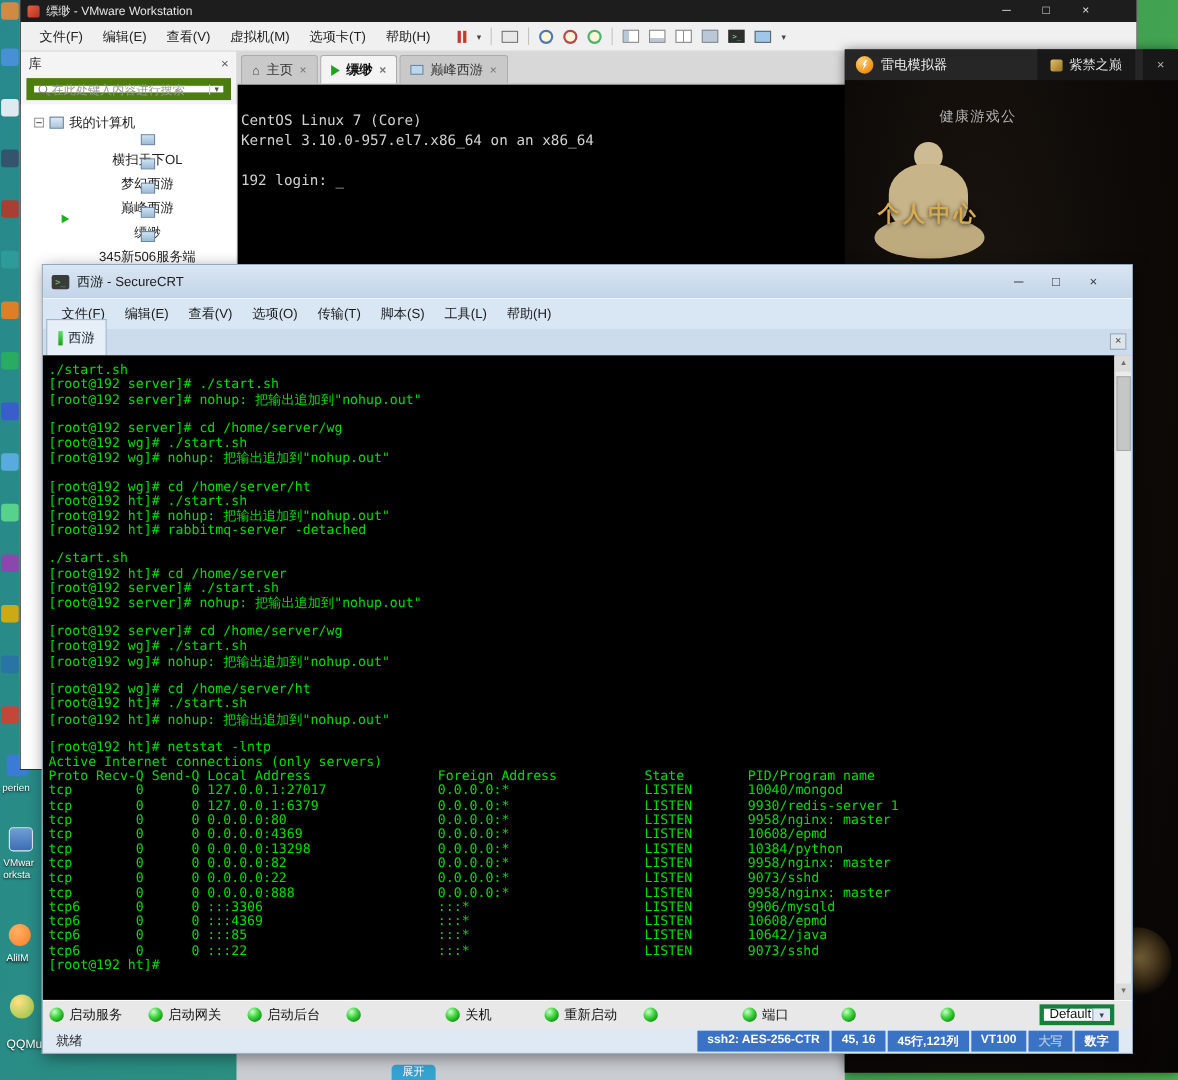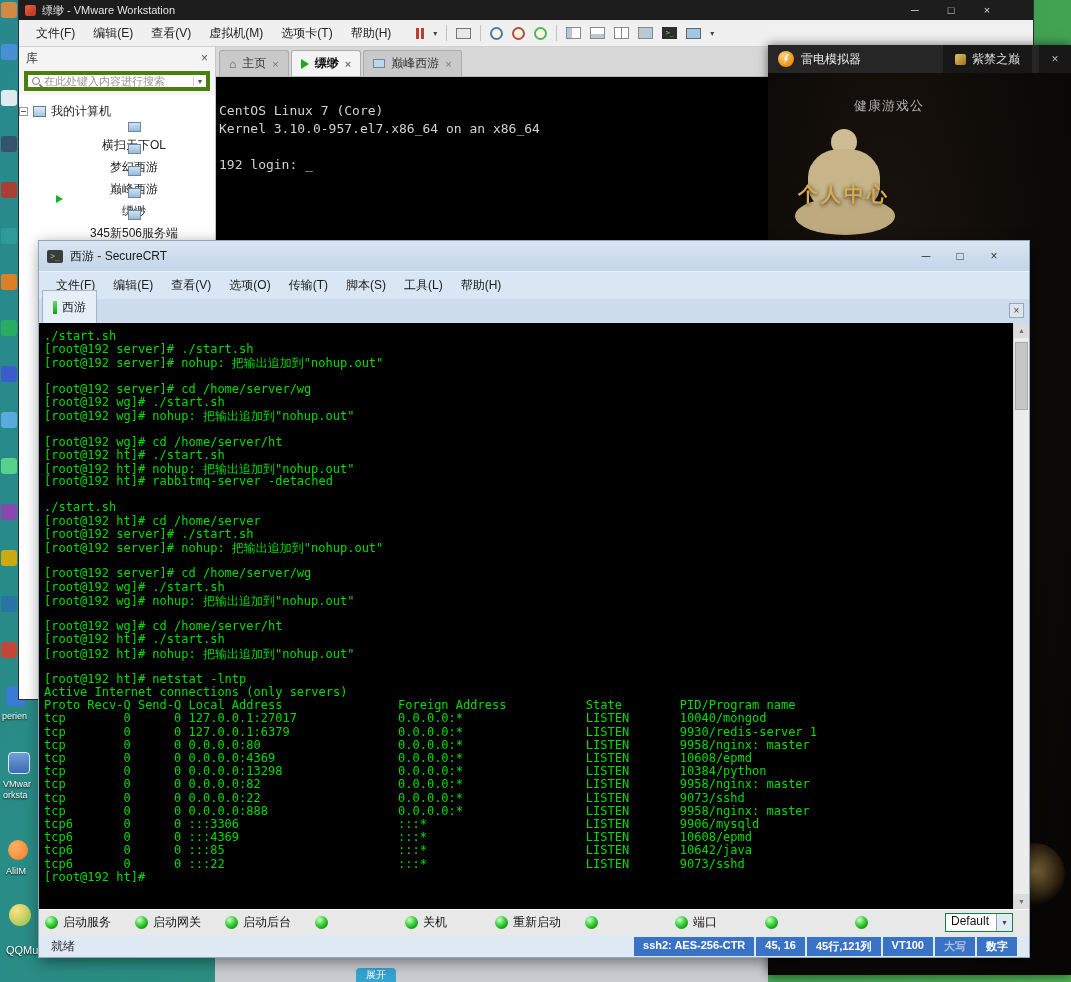--- a/index.html
+++ b/index.html
@@ -44,27 +44,27 @@
   .tb-box.bottom { background:linear-gradient(0deg,#b9c7d6 35%,#fff 35%); }
   .tb-box.full { background:#b9c7d6; }
   .tb-box.grid { background:linear-gradient(90deg,#fff 46%,#8a8a8a 46%,#8a8a8a 54%,#fff 54%); }
   .tb-term { width:15px; height:12px; background:#2d2d2d; color:#7ddf7d; font:7px "DejaVu Sans Mono",monospace; line-height:12px; text-align:center; }
   .tb-mon { width:15px; height:11px; border:1px solid #666; background:#9ec7e8; }
 
   .vmw-body { flex:1; display:flex; min-height:0; }
   .vmw-library { width:197px; background:#f4f4f4; border-right:1px solid #c6c6c6; display:flex; flex-direction:column; flex:none; }
   .lib-header { height:22px; display:flex; align-items:center; padding:0 7px; font-size:12px; color:#333; }
   .lib-close { margin-left:auto; color:#555; font-size:12px; }
-  .lib-search { height:20px; margin:2px 5px; background:#fff; border:4px solid #4d7c0f; display:flex; align-items:center; padding:0 4px; gap:4px; }
+  .lib-search { height:20px; margin:2px 5px; background:#fff; border:7px solid #4d7c0f; display:flex; align-items:center; padding:0 4px; gap:4px; }
   .mag-icon { width:8px; height:8px; border:1.5px solid #777; border-radius:50%; position:relative; flex:none; }
   .mag-icon::after { content:""; position:absolute; width:4px; height:1.5px; background:#777; transform:rotate(45deg); right:-4px; bottom:-2px; }
   .search-ph { font-size:11px; color:#979797; flex:1; white-space:nowrap; overflow:hidden; }
   .search-dd { font-size:8px; color:#555; border-left:1px solid #ccc; padding-left:4px; }
   .lib-tree { flex:1; background:#fff; margin-top:2px; padding-top:5px; font-size:12px; color:#222; }
-  .tree-root { display:flex; align-items:center; gap:5px; height:22px; }
+  .tree-root { display:flex; align-items:center; gap:5px; height:22px; padding-left:12px; }
   .expander { width:9px; height:9px; border:1px solid #999; background:#fff; position:relative; flex:none; }
   .expander::after { content:""; position:absolute; left:1px; right:1px; top:3px; height:1px; background:#555; }
   .comp-icon { width:13px; height:11px; border:1px solid #5a7a9a; background:linear-gradient(#dfeaf4,#a9c6de); flex:none; }
   .tree-item { display:flex; align-items:center; gap:5px; height:22px; padding-left:34px; position:relative;flex-direction:column; }
   .vm-icon { width:13px; height:10px; border:1px solid #6b87a3; background:linear-gradient(#cfe2f2,#9cbbd6); flex:none; }
   .play { display:none; position:absolute; left:37px; top:7px; width:0; height:0;
      border-left:7px solid #19b219; border-top:4px solid transparent; border-bottom:4px solid transparent; }
   .tree-item.running .play { display:block; }
 
   .vmw-main { flex:1; display:flex; flex-direction:column; min-width:0; }
@@ -129,21 +129,21 @@
   .scroll-btn { height:15px; background:#dcdcdc; color:#707070; font-size:7px; text-align:center; line-height:15px; }
   .scroll-btn.down { position:absolute; bottom:0; left:0; right:0; }
   .scroll-thumb { position:absolute; left:1px; right:1px; top:19px; height:68px; background:#c6c6c6; border:1px solid #aaa; }
   .crt-buttonbar { height:26px; background:#e8e8e8; border-top:1px solid #fbfbfb; display:flex; align-items:center; padding-left:6px; flex:none; }
   .btn-list { display:flex; align-items:center; }
   .crt-btn { width:90px; display:flex; align-items:center; gap:5px; }
   .orb { width:13px; height:13px; border-radius:50%; flex:none;
      background:radial-gradient(circle at 35% 30%,#ccffcc,#3ed43e 42%,#0b7c0b 88%); }
   .crt-btn-label { font-size:12px; color:#111; white-space:nowrap; }
   .profile-select { margin-left:auto; margin-right:16px; width:80px; height:19px; background:#fff;
-     border:1px solid #15803d; display:flex; align-items:flex-start; }
+     border:4px solid #15803d; display:flex; align-items:flex-end; }
   .profile-value { flex:1; font-size:12px; color:#111; padding-left:5px; }
   .profile-arrow { width:16px; height:100%; background:#e2eaf4; border-left:1px solid #88a3c0;
      font-size:8px; color:#345; display:flex; align-items:center; justify-content:center; }
   .crt-statusbar { height:22px; background:#dfe9f4; display:flex; align-items:center; padding:0 12px; flex:none; }
   .status-ready { font-size:12px; color:#2a2a2a; }
   .status-right { margin-left:auto; display:flex; gap:2px; }
   .seg { background:#3a72c6; color:#fff; font-size:11px; padding:2px 9px;font-weight:bold; }
   .seg.caps { color:#aabfdd; }
 </style>
 </head>

